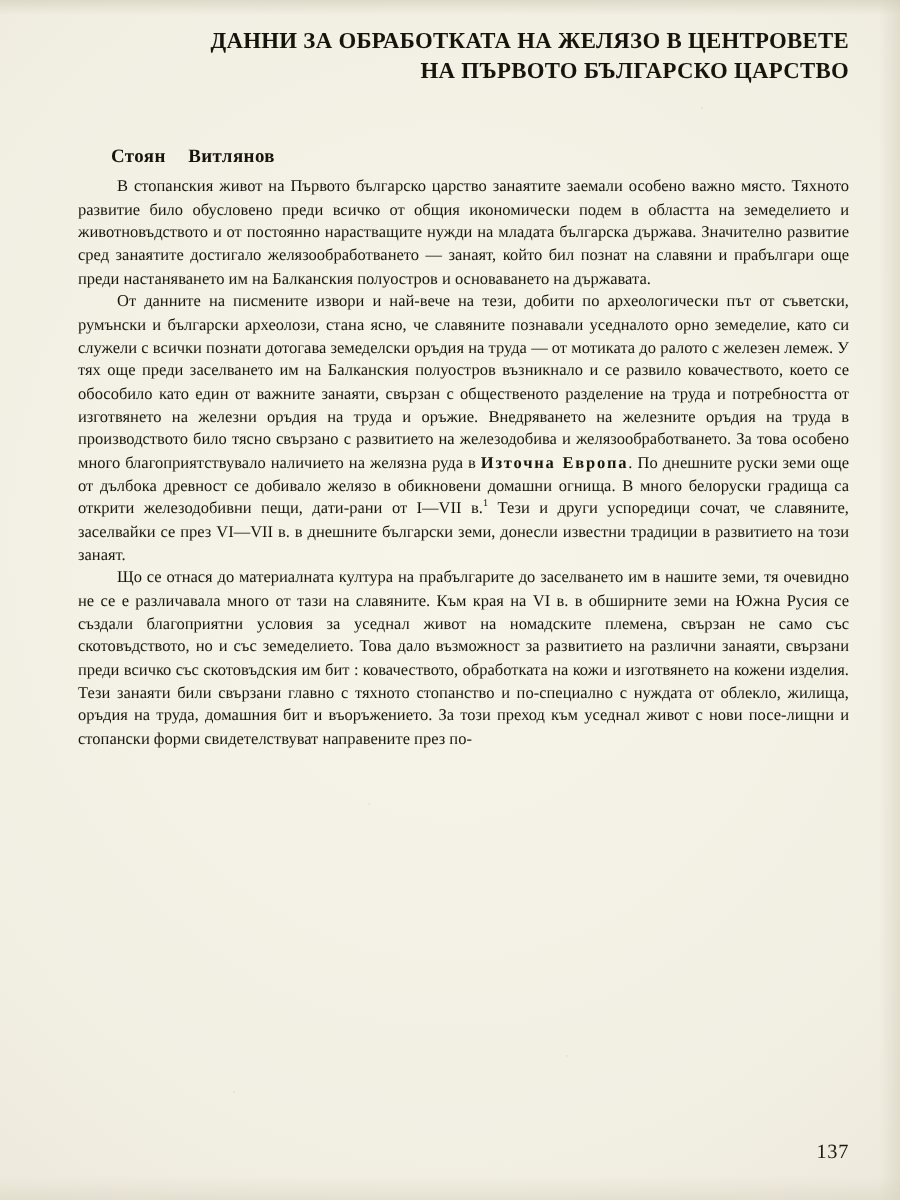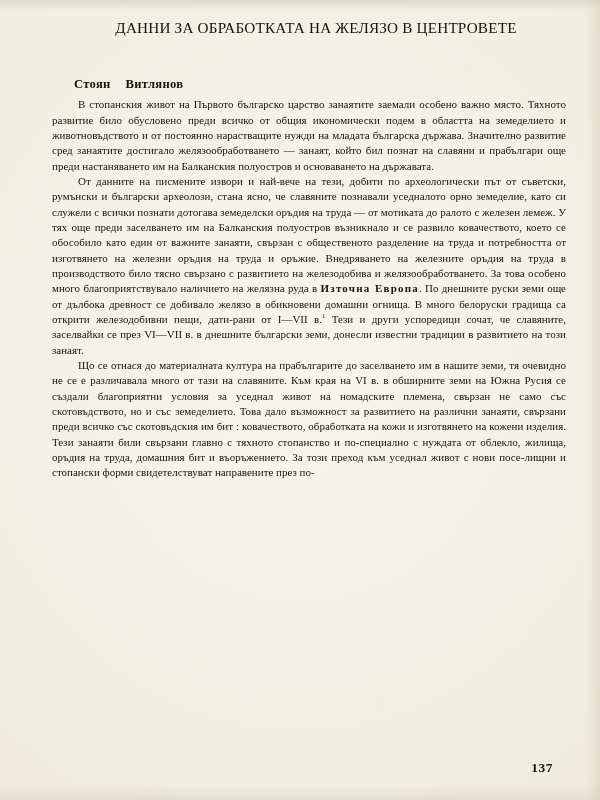--- a/index.html
+++ b/index.html
@@ -45,26 +45,26 @@
   }
 
   .page {
     position: absolute;
     inset: 0;
     padding: 18px 34px 0 52px;
     box-sizing: border-box;
   }
 
   .title {
-    font-weight: normal;
+    font-weight: bold;
     font-size: 15.2px;
     line-height: 1.33;
     letter-spacing: .2px;
     margin: 0 0 0 14px;
-    text-align: center;
+    text-align: right;
     color: #15140d;
   }
   .title .l2 { display: block; }
 
   .byline {
     font-weight: bold;
     font-size: 12.6px;
     margin: 39px 0 0 22px;
     letter-spacing: .3px;
     color: #15140d;
@@ -91,24 +91,24 @@
     font-weight: bold;
   }
   sup.fn {
     font-size: .62em;
     vertical-align: super;
     line-height: 0;
   }
 
   .folio {
     position: absolute;
-    right: 47px;
+    right: 34px;
     bottom: 24px;
     font-size: 13.5px;
-    font-weight: bold;
+    font-weight: normal;
     letter-spacing: .5px;
     color: #1a1910;
   }
 
   
   .grain {
     position: absolute;
     inset: 0;
     pointer-events: none;
     opacity: .07;
@@ -127,20 +127,21 @@
 <div class="paper"></div>
 <div class="grain"></div>
 <div class="scan-edge-top"></div>
 <div class="scan-edge-right"></div>
 <div class="scan-edge-bottom"></div>
 
 <div class="page">
 
   <h1 class="title">
     <span>ДАННИ ЗА ОБРАБОТКАТА НА ЖЕЛЯЗО В ЦЕНТРОВЕТЕ</span>
+    <span class="l2">НА ПЪРВОТО БЪЛГАРСКО ЦАРСТВО</span>
   </h1>
 
   <div class="byline">
     <span>Стоян</span>
     <span class="gap"></span>
     <span>Витлянов</span>
   </div>
 
   <div class="body">
 

